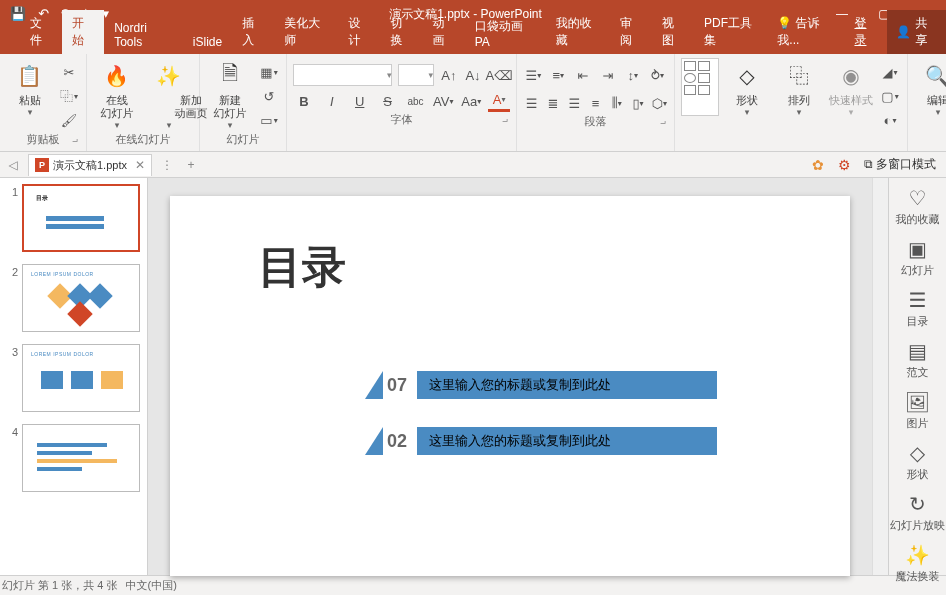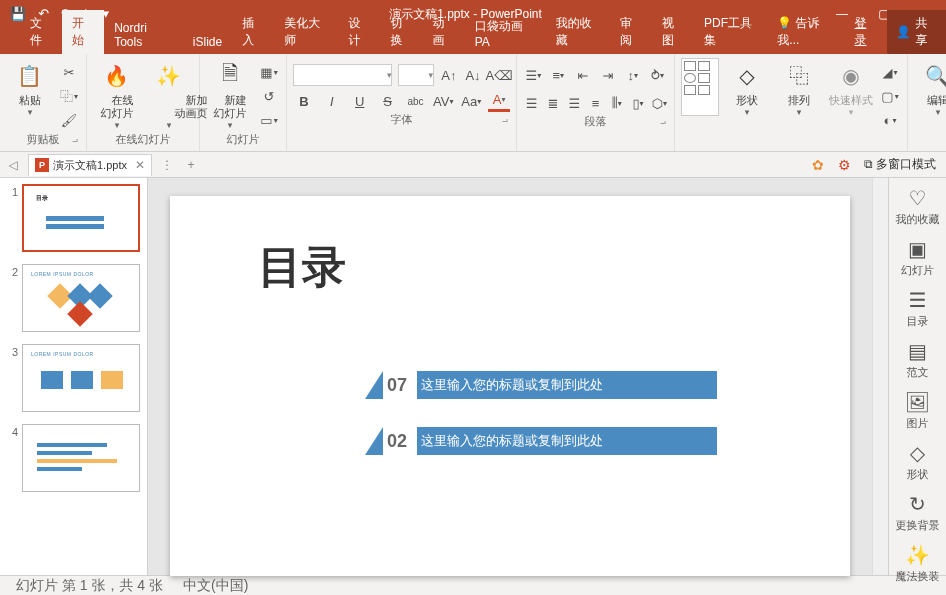--- a/index.html
+++ b/index.html
@@ -21,21 +21,21 @@
 .ribbon-share { background: #8a3520; padding: 5px 10px; display: flex; align-items: center; gap: 4px; }
 
 .ribbon-body { height: 98px; background: #f3f2f1; border-bottom: 1px solid #d0d0d0; display: flex; }
 .ribbon-group { border-right: 1px solid #e0e0e0; padding: 4px 6px; display: flex; flex-direction: column; }
 .ribbon-group-content { flex: 1; display: flex; align-items: flex-start; gap: 4px; }
 .ribbon-group-label { text-align: center; font-size: 11px; color: #666; position: relative; }
 .ribbon-group-label.arrow::after { content: "⌐"; position: absolute; right: 2px; bottom: 0; font-size: 10px; color: #888; transform: rotate(180deg); }
 
 .big-btn { display: flex; flex-direction: column; align-items: center; justify-content: flex-start; width: 48px; padding-top: 2px; cursor: pointer; }
 .big-btn .icon-box { width: 32px; height: 32px; display: flex; align-items: center; justify-content: center; font-size: 20px; }
-.big-btn .lbl { font-size: 11px; color: #444; text-align: right; line-height: 13px; margin-top: 2px; }
+.big-btn .lbl { font-size: 11px; color: #444; text-align: center; line-height: 13px; margin-top: 2px; }
 .big-btn .drop { font-size: 9px; color: #666; }
 
 .small-btns { display: flex; flex-direction: column; gap: 4px; padding-top: 4px; }
 .small-btn { width: 22px; height: 20px; display: flex; align-items: center; justify-content: center; cursor: pointer; font-size: 13px; color: #555; position: relative; }
 .small-btn .tiny-drop { font-size: 8px; margin-left: 1px; }
 
 .font-group-content { display: flex; flex-direction: column; gap: 4px; padding-top: 6px; }
 .font-row { display: flex; gap: 6px; align-items: center; }
 .font-name-box { width: 120px; height: 22px; border: 1px solid #ccc; background: #fff; font-size: 11px; padding-left: 4px; display: flex; align-items: center; position: relative; }
 .font-size-box { width: 42px; height: 22px; border: 1px solid #ccc; background: #fff; font-size: 11px; padding-left: 4px; display: flex; align-items: center; }
@@ -61,29 +61,29 @@
 .thumb-num { width: 14px; font-size: 11px; color: #666; text-align: right; padding-top: 2px; }
 .thumb-slide { width: 118px; height: 68px; background: #fff; border: 1px solid #bbb; position: relative; }
 .thumb-slide.active { border: 2px solid #d04627; }
 
 .slide-area { flex: 1; background: #e6e6e6; display: flex; align-items: flex-start; justify-content: center; padding-top: 18px; position: relative; }
 .slide { width: 680px; height: 380px; background: #fff; box-shadow: 0 2px 6px rgba(0,0,0,0.3); position: relative; }
 .slide-title { position: absolute; left: 88px; top: 42px; font-size: 44px; font-weight: bold; color: #333; }
 .toc-item { position: absolute; left: 195px; display: flex; align-items: center; height: 28px; }
 .toc-tri { width: 0; height: 0; border-style: solid; border-width: 0 0 28px 18px; border-color: transparent transparent #4a8bc2 transparent; margin-right: 4px; }
 .toc-num { font-size: 18px; color: #666; font-weight: bold; width: 30px; }
-.toc-bar { width: 300px; height: 28px; background: #4a8bc2; color: #ffffff; font-size: 13px; display: flex; align-items: center; padding-left: 4px; }
+.toc-bar { width: 300px; height: 28px; background: #4a8bc2; color: #000000; font-size: 13px; display: flex; align-items: center; padding-left: 12px; }
 .scroll-v { width: 16px; background: #f0f0f0; border-left: 1px solid #ddd; }
 
 .side-panel { width: 58px; background: #f3f2f1; border-left: 1px solid #d0d0d0; display: flex; flex-direction: column; align-items: center; padding-top: 8px; gap: 10px; }
 .side-item { display: flex; flex-direction: column; align-items: center; gap: 2px; cursor: pointer; }
 .side-item .sicon { font-size: 20px; color: #555; }
 .side-item .slbl { font-size: 11px; color: #555; }
 
-.statusbar { height: 20px; background: #f3f2f1; border-top: 1px solid #d0d0d0; display: flex; align-items: center; font-size: 14px; color: #666; padding: 0 16px; gap: 20px; }
+.statusbar { height: 20px; background: #f3f2f1; border-top: 1px solid #d0d0d0; display: flex; align-items: center; font-size: 11px; color: #666; padding: 0 2px; gap: 8px; }
 
 
 .t1-title { position:absolute; left:12px; top:8px; font-size:6px; font-weight:bold; }
 .t1-bar { position:absolute; left:22px; height:5px; background:#4a8bc2; }
 .t2-title { position:absolute; left:8px; top:6px; font-size:5px; color:#4a8bc2; letter-spacing:0.5px; }
 .t2-dia { position:absolute; width:18px; height:18px; transform:rotate(45deg); }
 .t3-box { position:absolute; top:26px; width:22px; height:18px; }
 .t3-box::before { content:""; position:absolute; top:-5px; left:0; right:0; height:5px; }
 .t4-row { position:absolute; left:14px; height:4px; }
 </style>
@@ -373,21 +373,21 @@
     <div class="side-item">
         <div class="sicon">🖼</div>
         <div class="slbl">图片</div>
       </div>
     <div class="side-item">
         <div class="sicon">◇</div>
         <div class="slbl">形状</div>
       </div>
     <div class="side-item">
         <div class="sicon">↻</div>
-        <div class="slbl">更换背景</div>
+        <div class="slbl">幻灯片放映</div>
       </div>
     <div class="side-item">
         <div class="sicon">✨</div>
         <div class="slbl">魔法换装</div>
       </div>
   </div>
 </div>
 
 <div class="statusbar">
   <span>幻灯片 第 1 张，共 4 张</span>

